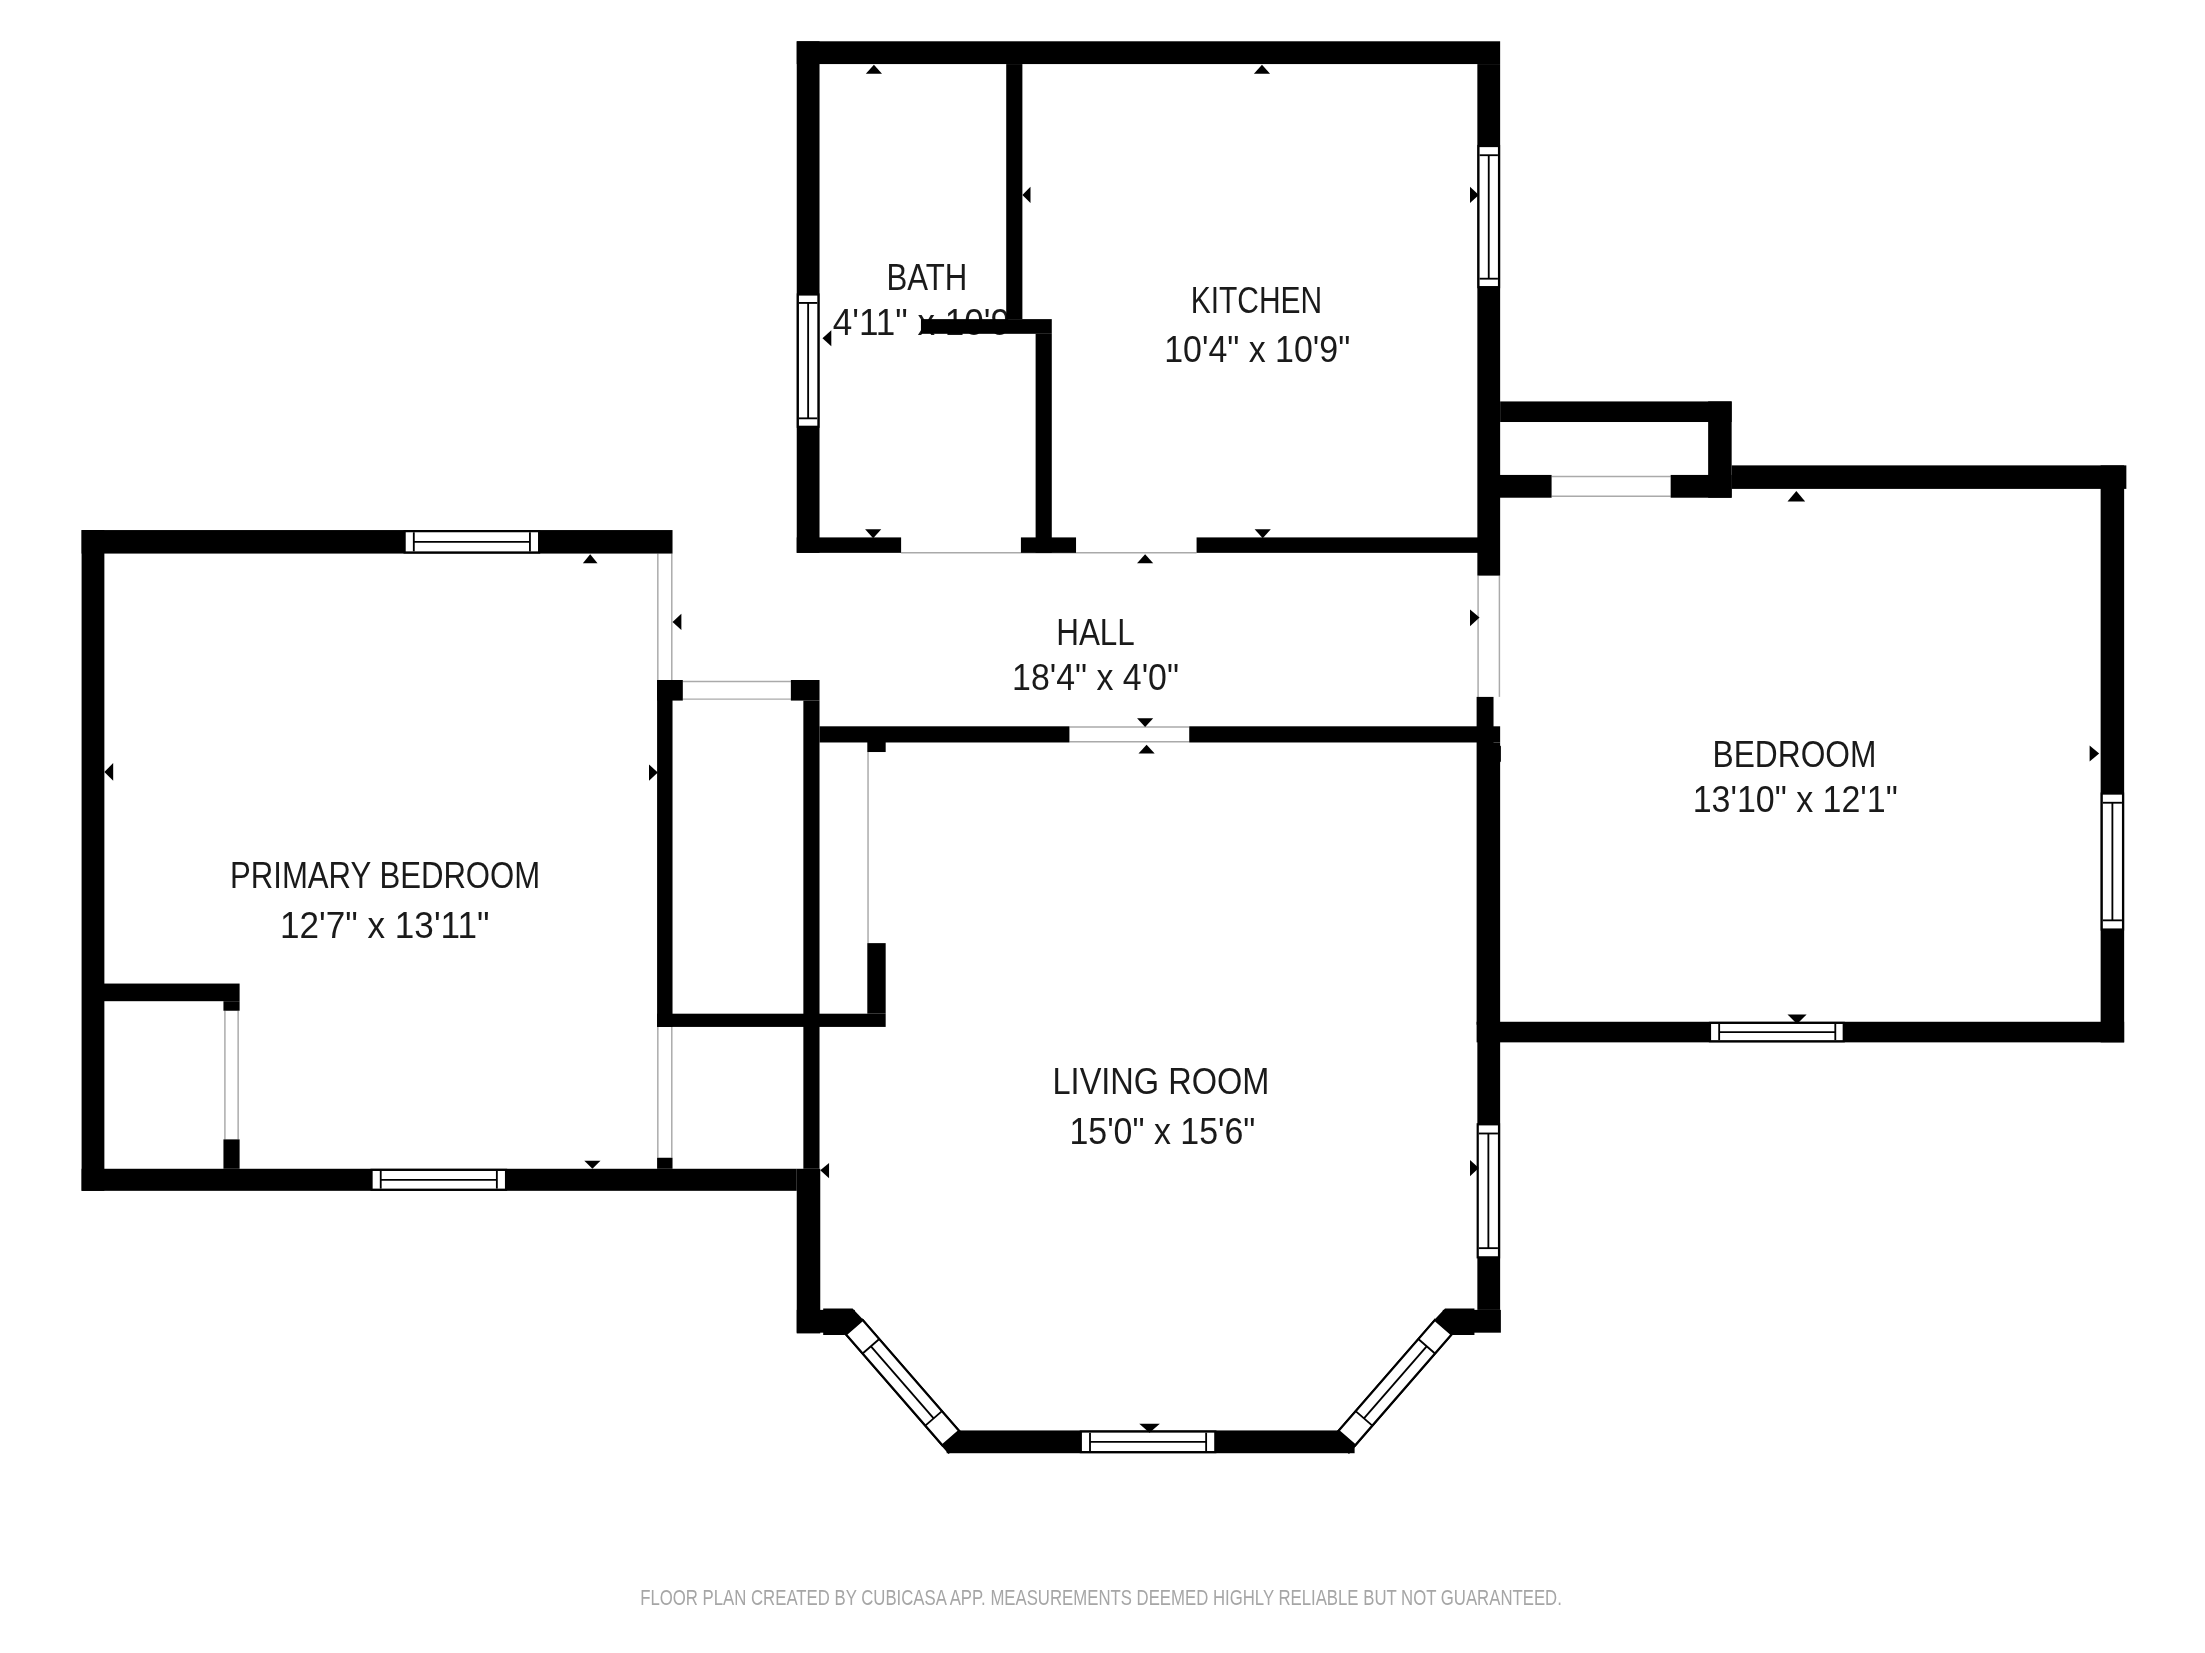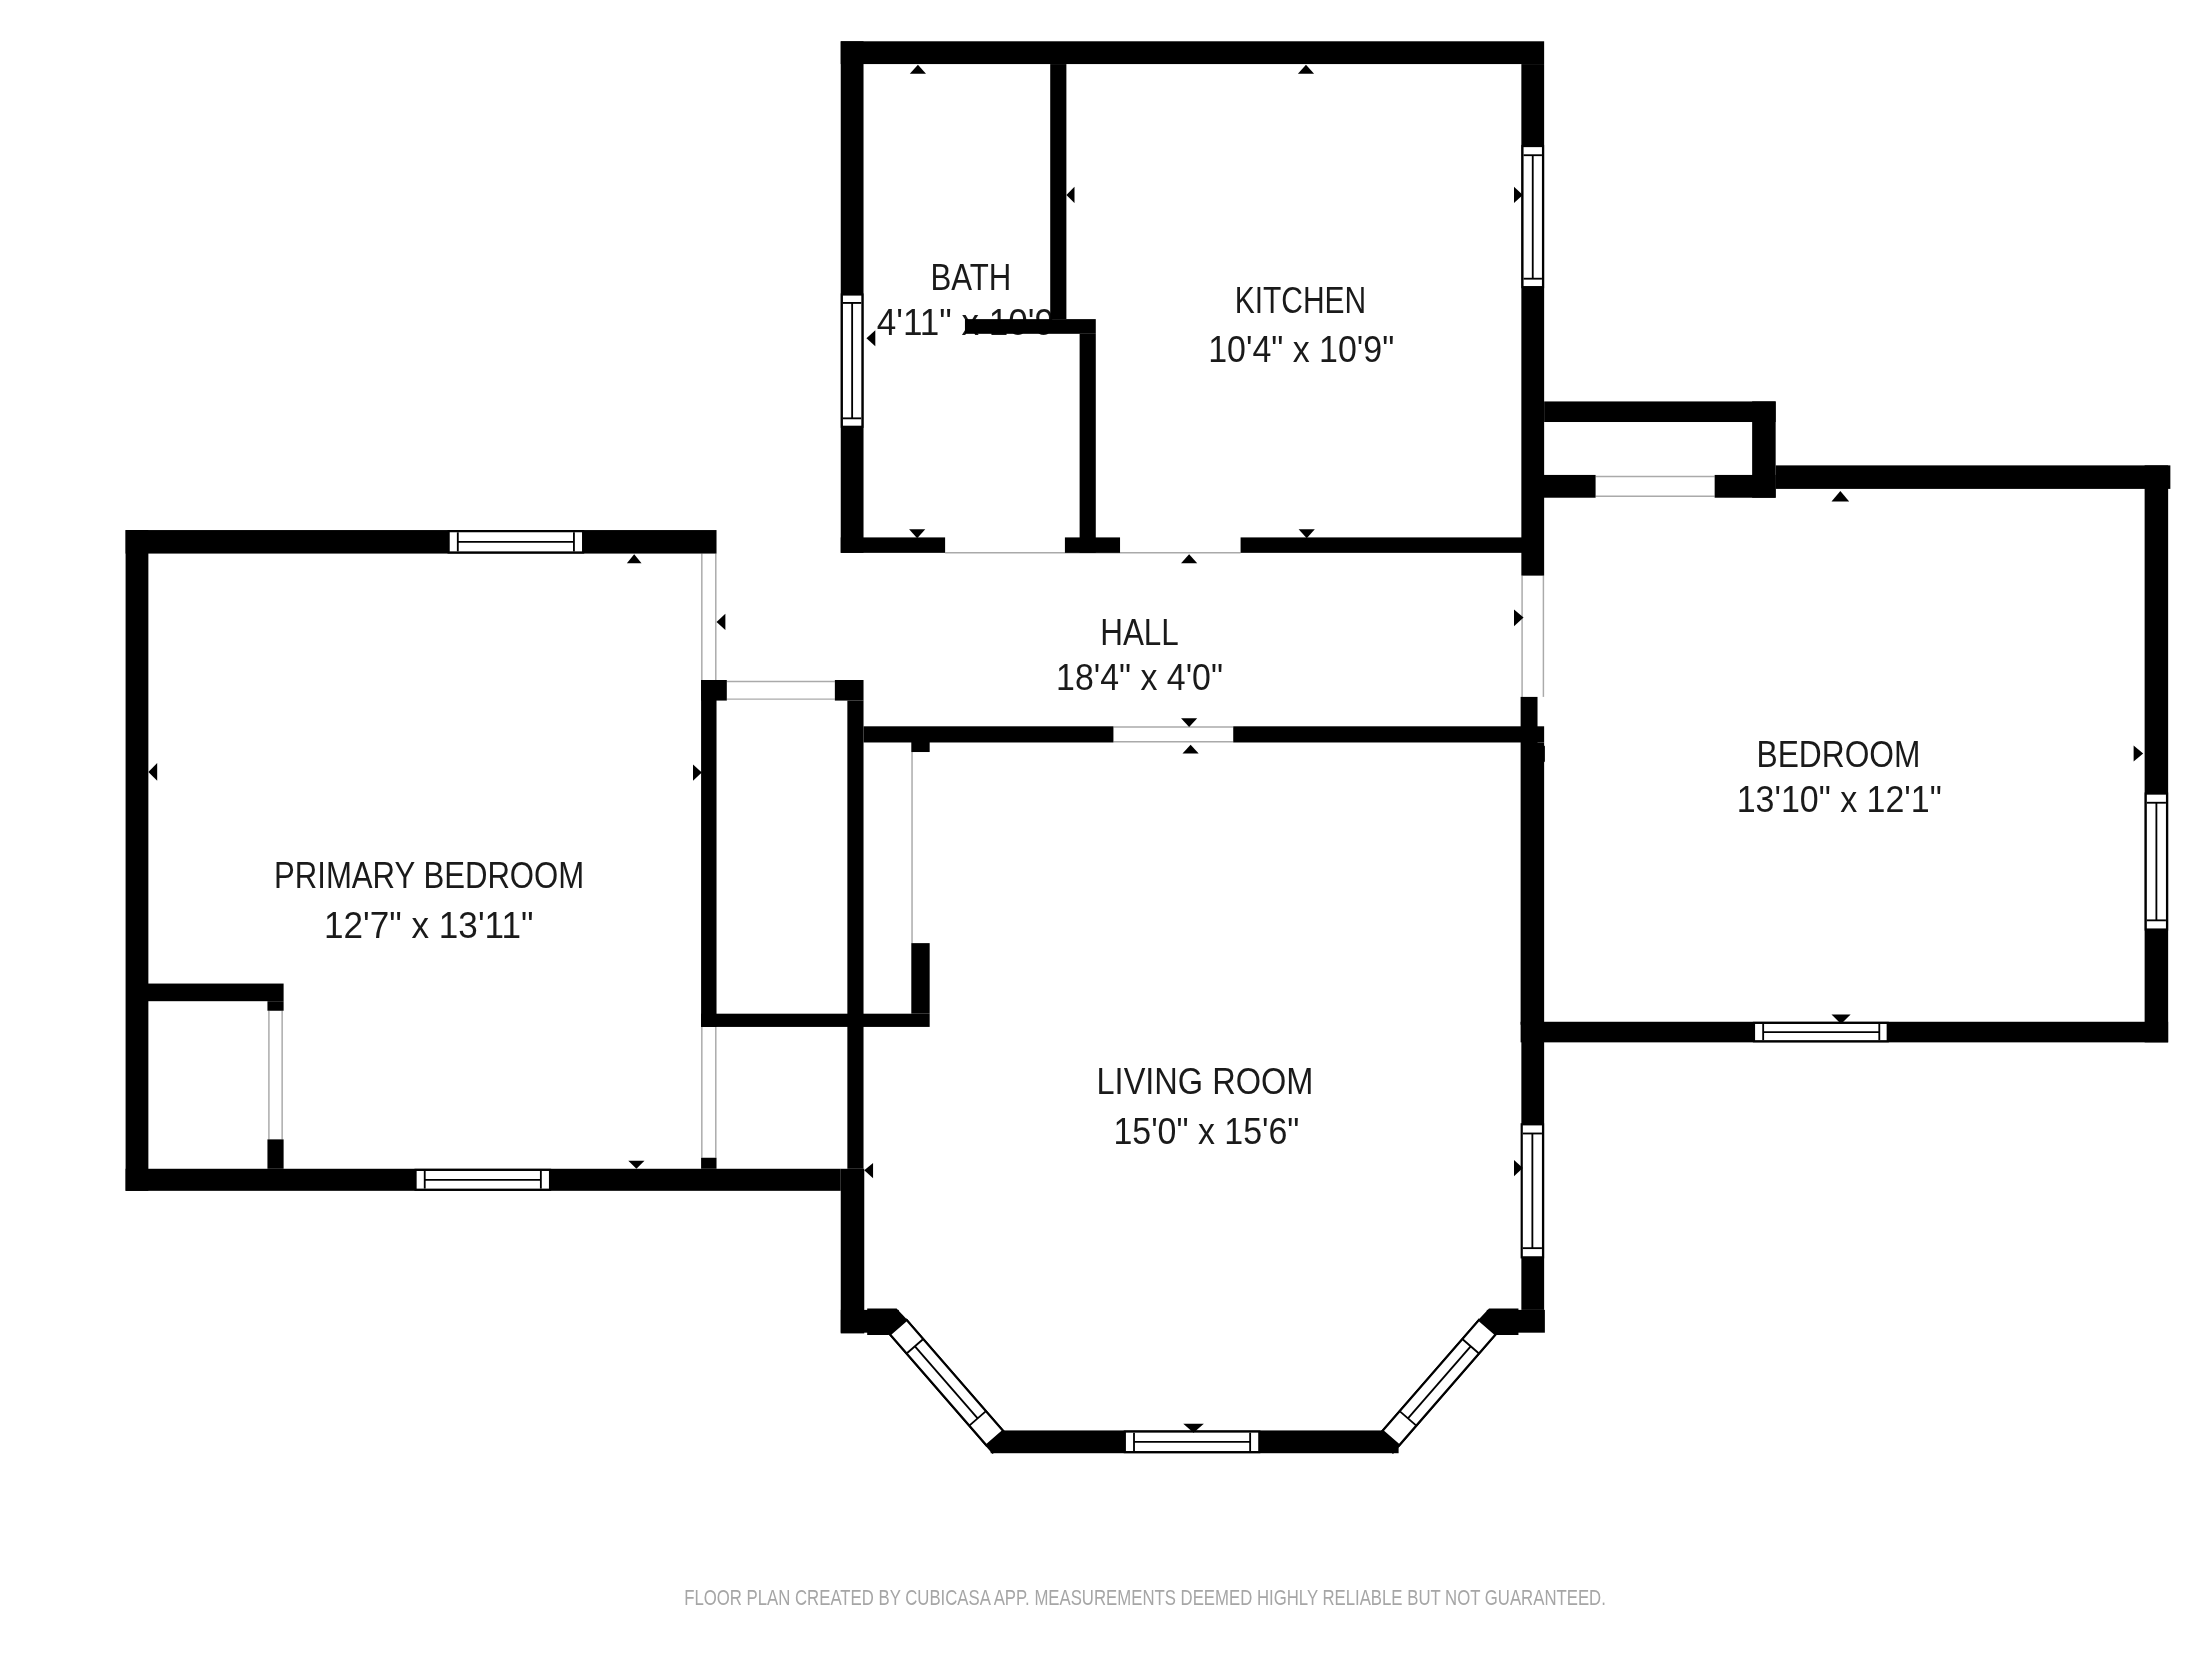--- a/index.html
+++ b/index.html
@@ -1,16 +1,16 @@
 <!DOCTYPE html>
 <html style="font-size:11.8px"><head>
 <meta charset="utf-8">
 <style>
   html,body{margin:0;padding:0;background:#ffffff;}
-  #plan{width:1748px;height:1654px;position:relative;padding-left:44px;}
+  #plan{width:1748px;height:1654px;position:relative;}
   text{font-family:"Liberation Sans",sans-serif;fill:#1a1a1a;}
 </style>
 </head>
 <body>
 <div id="plan">
 <svg width="2205" height="1654" viewBox="0 0 3000 2250">
 
 <rect x="0" y="0" width="3000" height="2250" fill="#ffffff"></rect>
 
 <g id="bathlabel">

